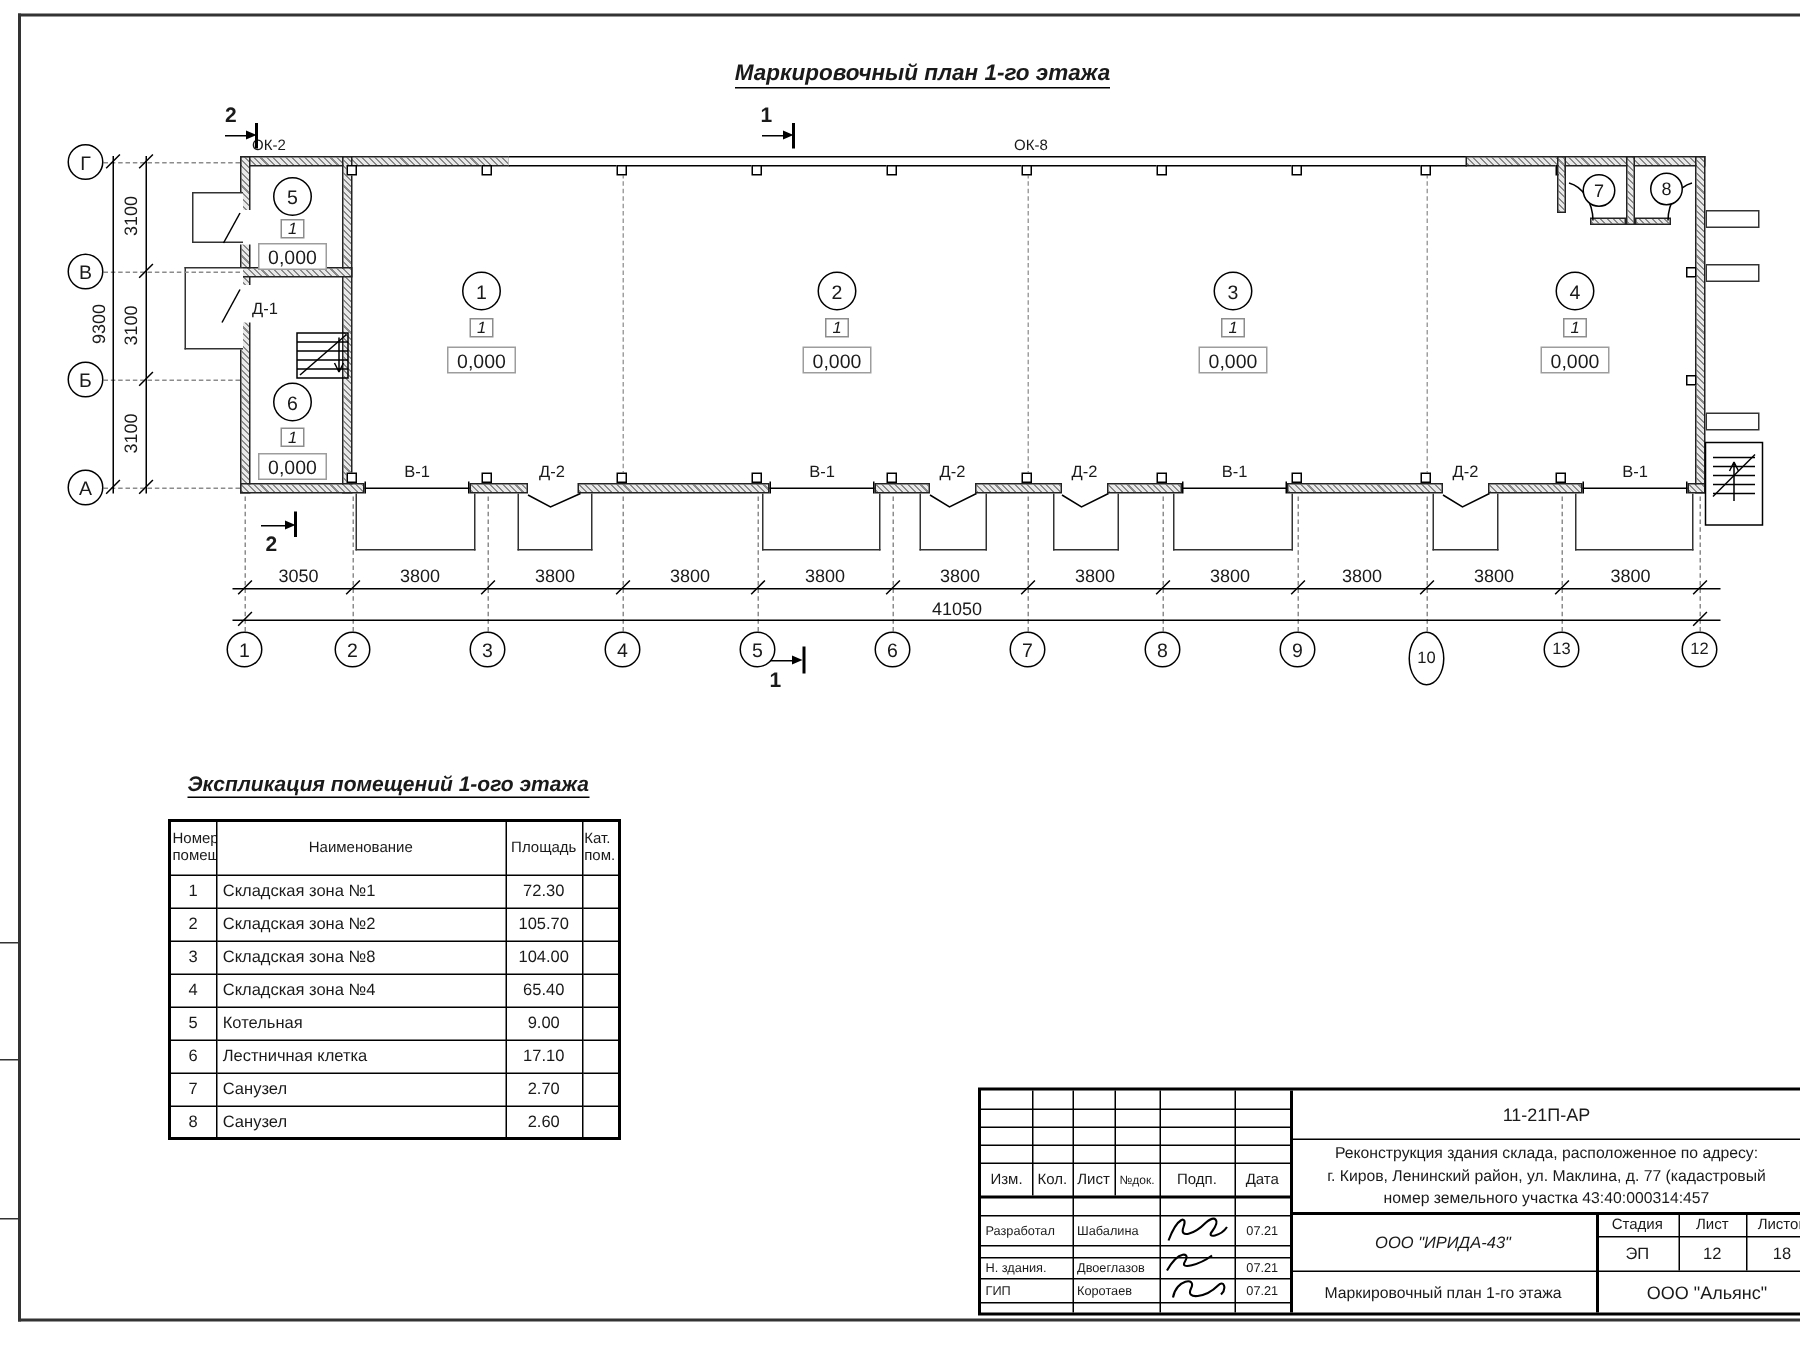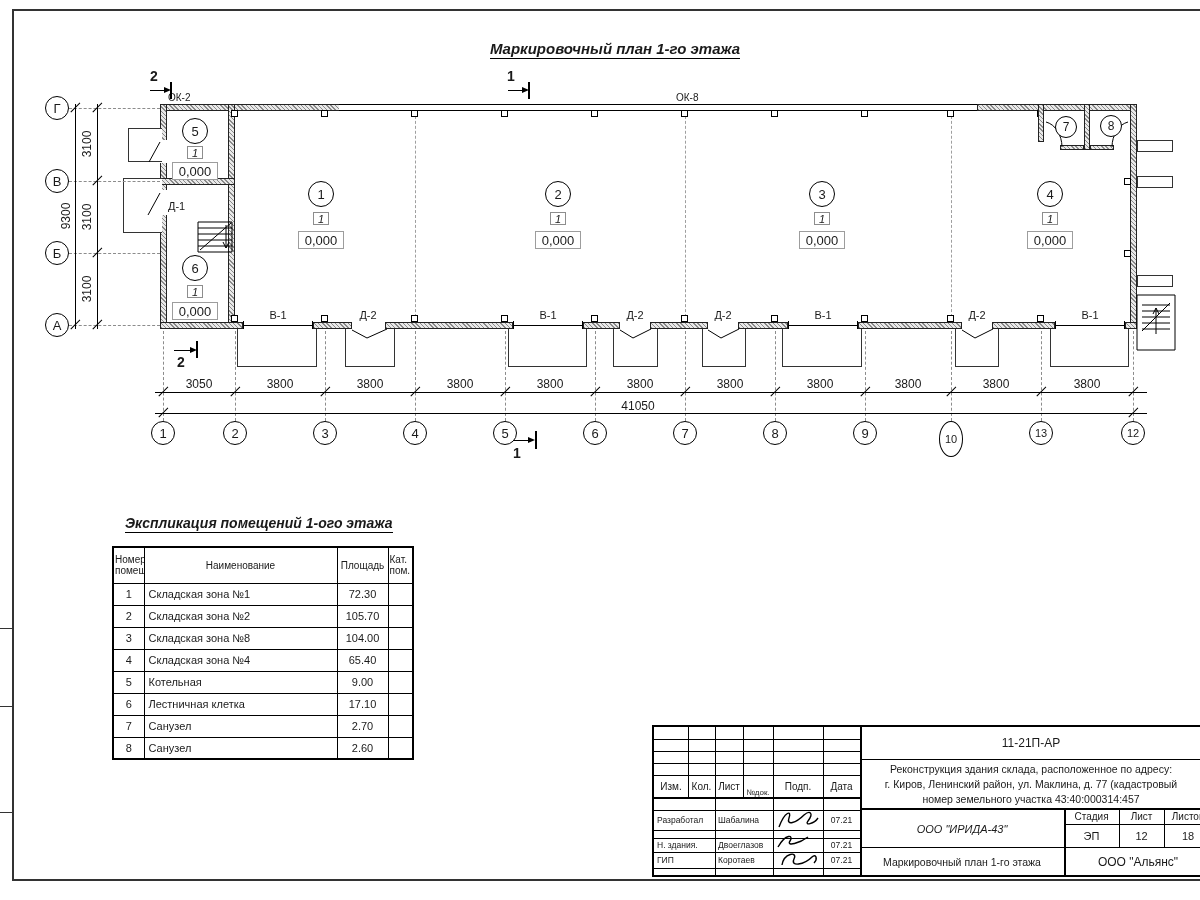--- a/index.html
+++ b/index.html
@@ -393,21 +393,21 @@
     <div class="a stampline" style="left:0;top:70px;width:206px;height:1.6px;"></div>
     <div class="a stampline" style="left:0;top:83px;width:206px;height:1px;"></div>
     <div class="a stampline" style="left:0;top:103px;width:206px;height:1px;"></div>
     <div class="a stampline" style="left:0;top:111px;width:206px;height:1px;"></div>
     <div class="a stampline" style="left:0;top:125px;width:206px;height:1px;"></div>
     <div class="a stampline" style="left:0;top:141px;width:206px;height:1px;"></div>
 
     <div class="a cell" style="left:0;top:48px;width:34px;height:22px;font-size:10px;">Изм.</div>
     <div class="a cell" style="left:34px;top:48px;width:27px;height:22px;font-size:10px;">Кол.</div>
     <div class="a cell" style="left:61px;top:48px;width:28px;height:22px;font-size:10px;">Лист</div>
-    <div class="a cell" style="left:89px;top:48px;width:30px;height:34px;font-size:8px;">№док.</div>
+    <div class="a cell" style="left:89px;top:48px;width:30px;height:22px;font-size:8px;">№док.</div>
     <div class="a cell" style="left:119px;top:48px;width:50px;height:22px;font-size:10px;">Подп.</div>
     <div class="a cell" style="left:169px;top:48px;width:37px;height:22px;font-size:10px;">Дата</div>
 
     <div class="a cell" style="left:1px;top:83px;width:60px;height:20px;font-size:8.5px;justify-content:flex-start;padding-left:2px;">Разработал</div>
     <div class="a cell" style="left:62px;top:83px;width:57px;height:20px;font-size:8.5px;justify-content:flex-start;padding-left:2px;">Шабалина</div>
     <div class="a cell" style="left:169px;top:83px;width:37px;height:20px;font-size:8.5px;">07.21</div>
     <div class="a cell" style="left:1px;top:111px;width:60px;height:14px;font-size:8.5px;justify-content:flex-start;padding-left:2px;">Н. здания.</div>
     <div class="a cell" style="left:62px;top:111px;width:57px;height:14px;font-size:8.5px;justify-content:flex-start;padding-left:2px;">Двоеглазов</div>
     <div class="a cell" style="left:169px;top:111px;width:37px;height:14px;font-size:8.5px;">07.21</div>
     <div class="a cell" style="left:1px;top:125px;width:60px;height:16px;font-size:8.5px;justify-content:flex-start;padding-left:2px;">ГИП</div>

